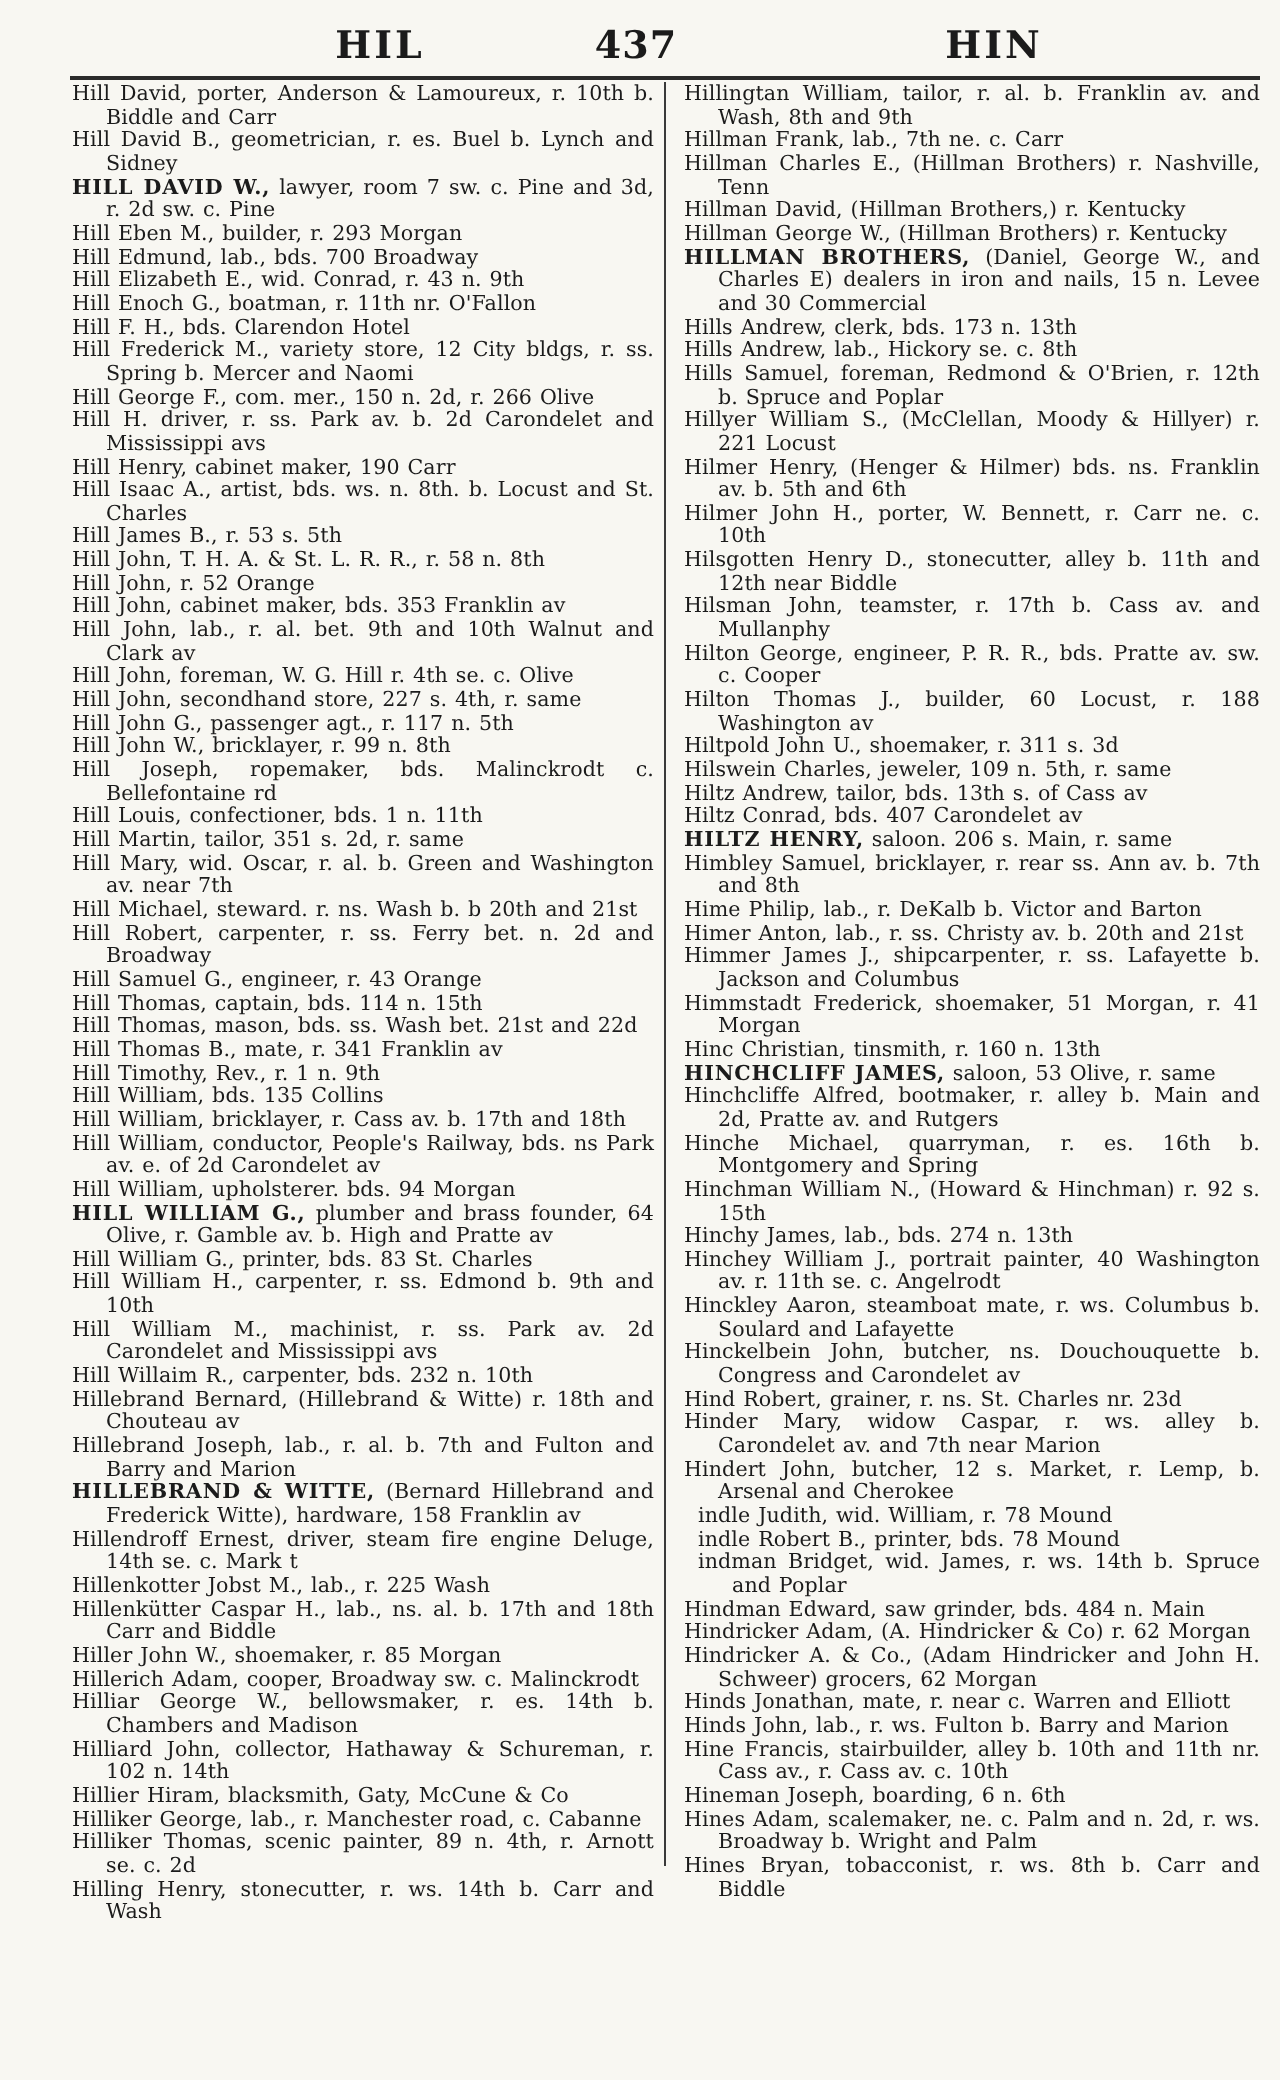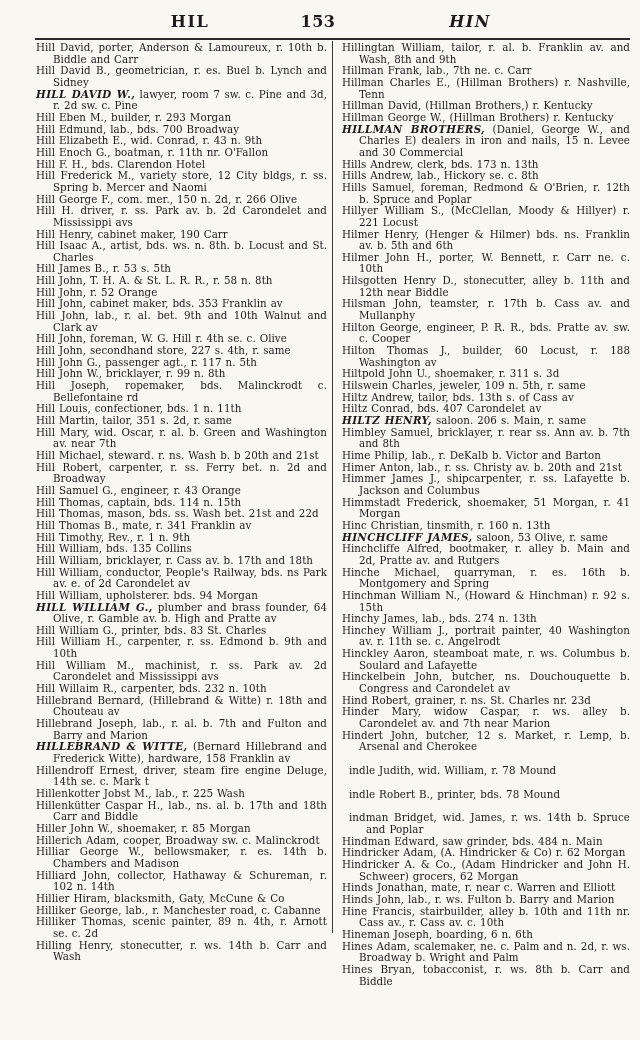--- a/index.html
+++ b/index.html
@@ -3,45 +3,45 @@
 <meta charset="utf-8">
 <style>
   html,body{margin:0;padding:0;}
   .page{
     position:relative;width:640px;height:1040px;
     background:#f8f7f2;
     font-family:"DejaVu Serif","Liberation Serif",serif;
     color:#1b1b1b;overflow:hidden;
   }
   .running-head{position:absolute;top:12px;left:36px;width:594px;height:22px;}
-  .head-item{position:absolute;top:0;font-size:16px;font-weight:bold;letter-spacing:1.5px;transform:translateX(-50%);white-space:nowrap;}
+  .head-item{position:absolute;top:0;font-size:19px;font-weight:bold;letter-spacing:1.5px;transform:translateX(-50%);white-space:nowrap;}
   .head-left{left:154px;}
   .head-center{left:282px;letter-spacing:0.5px;}
-  .head-right{left:434px;font-style:italic;}
+  .head-right{left:461px;}
   .head-rule{position:absolute;top:38px;left:35px;width:595px;height:2px;background:#2b2b2b;}
   .col-divider{position:absolute;top:41px;left:332px;width:1px;height:892px;background:#3a3a3a;}
   .columns{position:absolute;top:42px;left:36px;width:594px;display:flex;}
   .col{width:291px;}
   .col-left{margin-right:11px;}
   .col-right{padding-left:4px;width:288px;}
   .entry{
     margin:0;padding-left:17px;text-indent:-17px;
     font-size:10.3px;line-height:11.65px;
     text-align:justify;word-spacing:0.6px;letter-spacing:0.05px;
   }
-  .entry.indent{padding-left:24px;margin-top:12px;}
-  .lead{font-weight:bold;letter-spacing:0.4px;font-style:italic;}
+  .entry.indent{padding-left:24px;}
+  .lead{font-weight:bold;letter-spacing:0.4px;}
 </style>
 </head>
 <body>
 
 <div class="page">
   <div class="running-head">
     <span class="head-item head-left">HIL</span>
-    <span class="head-item head-center">153</span>
+    <span class="head-item head-center">437</span>
     <span class="head-item head-right">HIN</span>
   </div>
   <div class="head-rule"></div>
   <div class="col-divider"></div>
   <div class="columns">
     <div class="col col-left" id="col-left">
         <p class="entry">Hill David, porter, Anderson &amp; Lamoureux, r. 10th b. Biddle and Carr</p>
         <p class="entry">Hill David B., geometrician, r. es. Buel b. Lynch and Sidney</p>
         <p class="entry"><span class="lead">HILL DAVID W.,</span> lawyer, room 7 sw. c. Pine and 3d, r. 2d sw. c. Pine</p>
         <p class="entry">Hill Eben M., builder, r. 293 Morgan</p>

